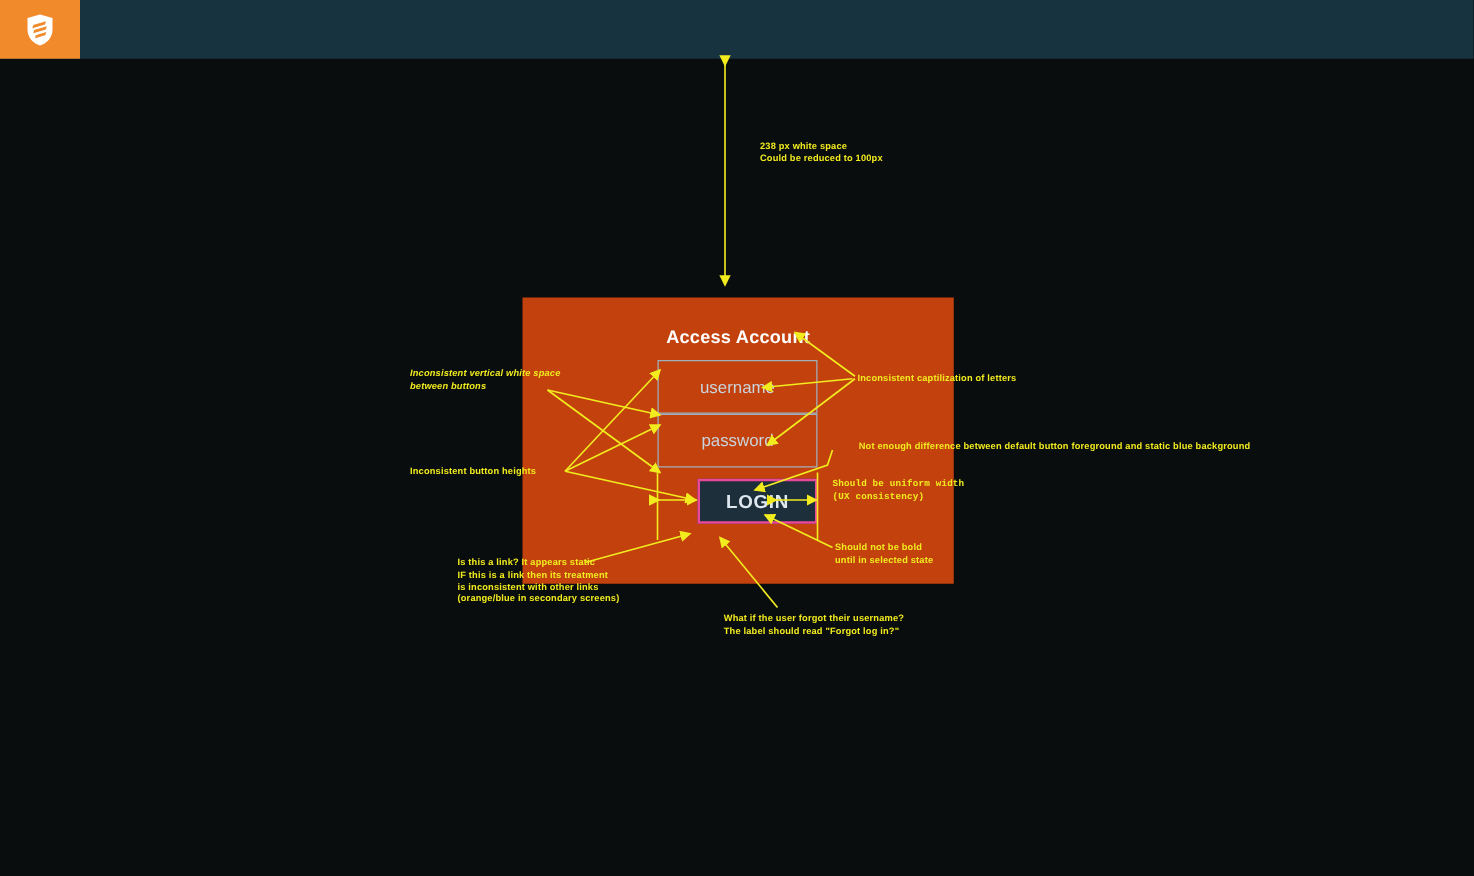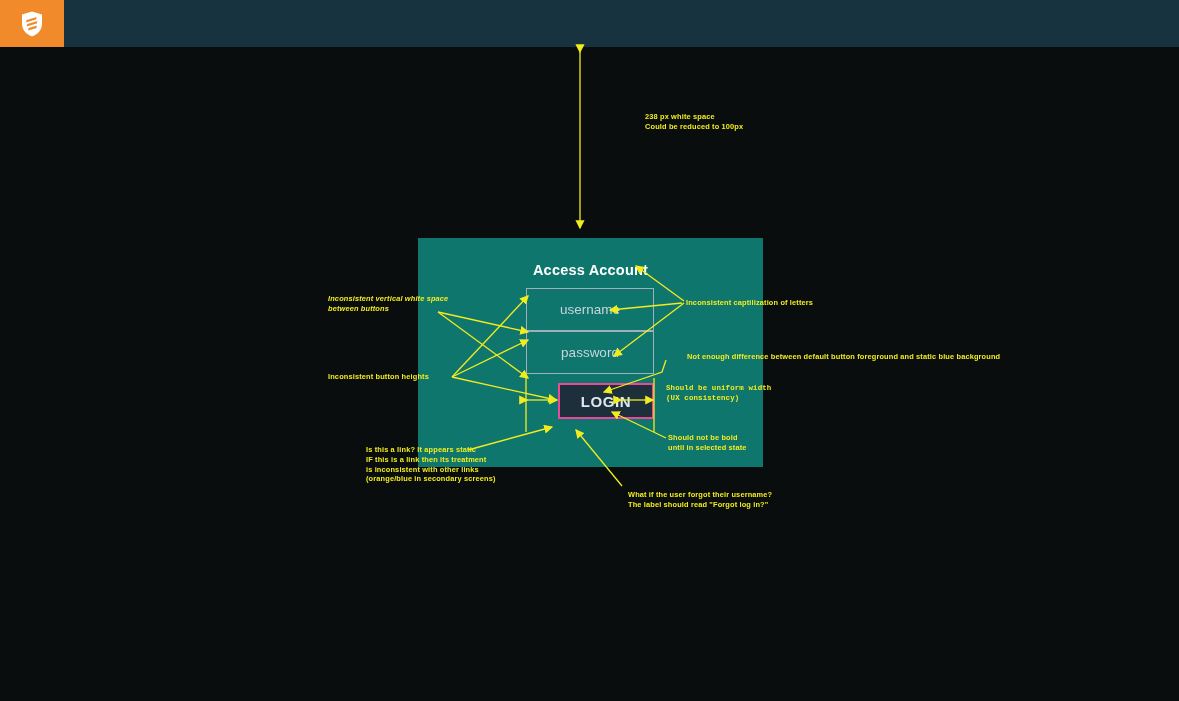--- a/index.html
+++ b/index.html
@@ -19,21 +19,21 @@
   .logo-block {
     position: absolute; left: 0; top: 0; width: 64px; height: 47px;
     background: #f18a2b;
     display: flex; align-items: center; justify-content: center;
   }
   .logo-block svg { display: block; }
 
   
   .login-panel {
     position: absolute; left: 418px; top: 238px; width: 345px; height: 229px;
-    background: #0f766e;
+    background: #c2410c;
   }
   .panel-title {
     position: absolute; left: 0; top: 24px; width: 345px;
     text-align: center;
     color: #ffffff; font-size: 14.5px; font-weight: bold;
     letter-spacing: .2px;
   }
   .field {
     position: absolute; left: 108px; width: 128px; height: 43px;
     border: 1px solid #9fb0bd;
@@ -59,29 +59,29 @@
   
   .anno {
     position: absolute;
     color: #f2ec1f;
     font-size: 7.4px;
     font-weight: bold;
     line-height: 1.32;
     letter-spacing: .15px;
     white-space: pre-line;
   }
-  .anno-whitespace   { left: 608px; top: 112px; margin-left: 37px; }
+  .anno-whitespace   { left: 608px; top: 112px; }
   .anno-vspace       { left: 328px; top: 294px; font-style: italic; }
   .anno-btnheights   { left: 328px; top: 372px; }
   .anno-caps         { left: 686px; top: 298px; }
   .anno-contrast     { left: 668px; top: 352px; padding-left: 19px; }
   .anno-uniform      { left: 666px; top: 384px; font-family: Liberation Mono, monospace; }
   .anno-bold         { left: 668px; top: 433px; }
   .anno-link         { left: 366px; top: 421px; margin-top: 24px; }
-  .anno-forgot       { left: 628px; top: 490px; }
+  .anno-forgot       { left: 579px; top: 490px; }
 
   
   #overlay {
     position: absolute; left: 0; top: 0; width: 1179px; height: 701px;
     pointer-events: none;
   }
 </style>
 </head>
 <body>
 

